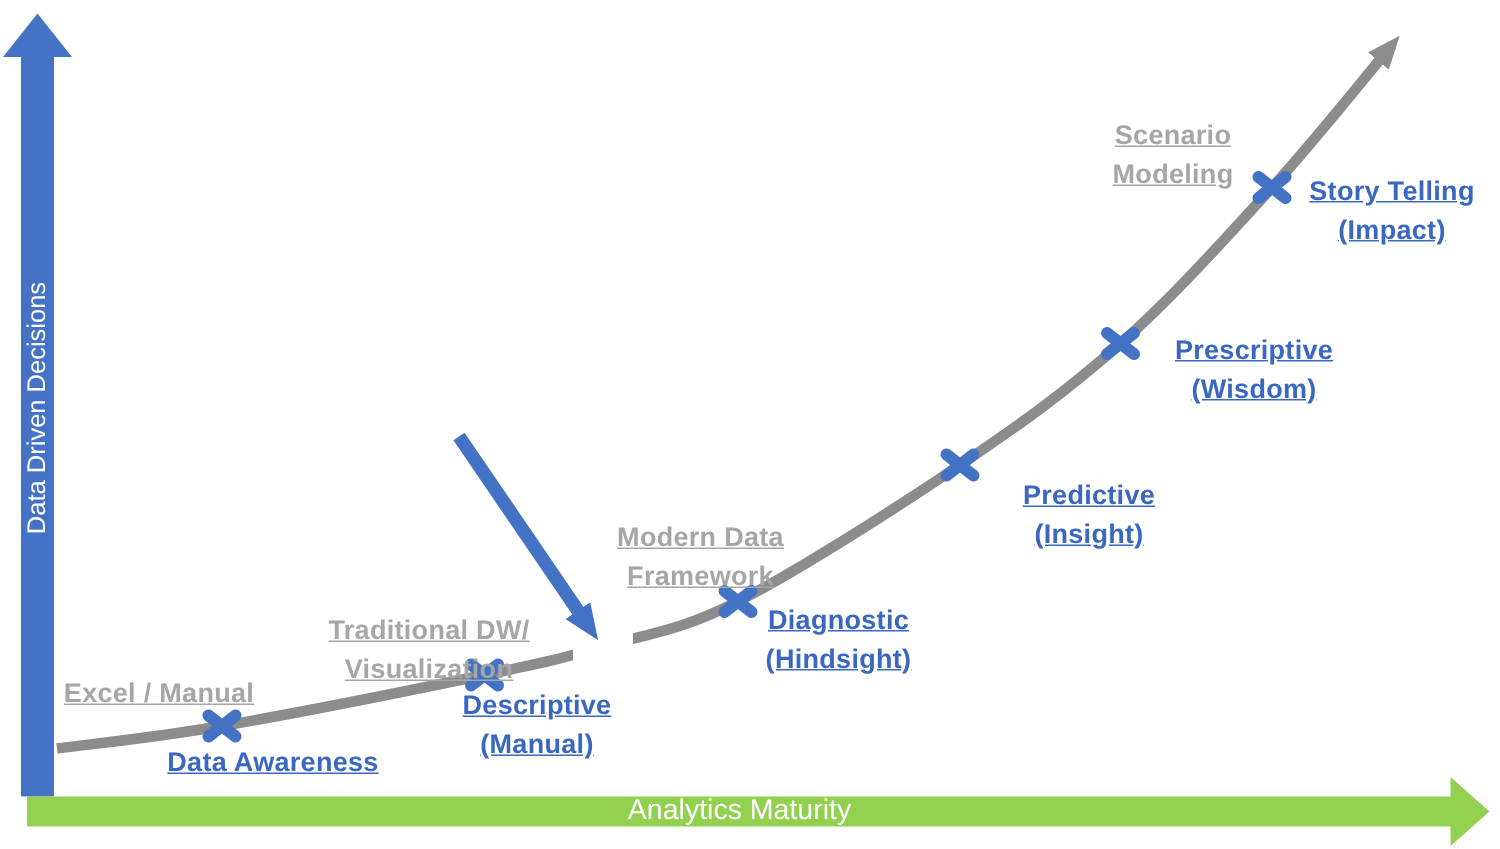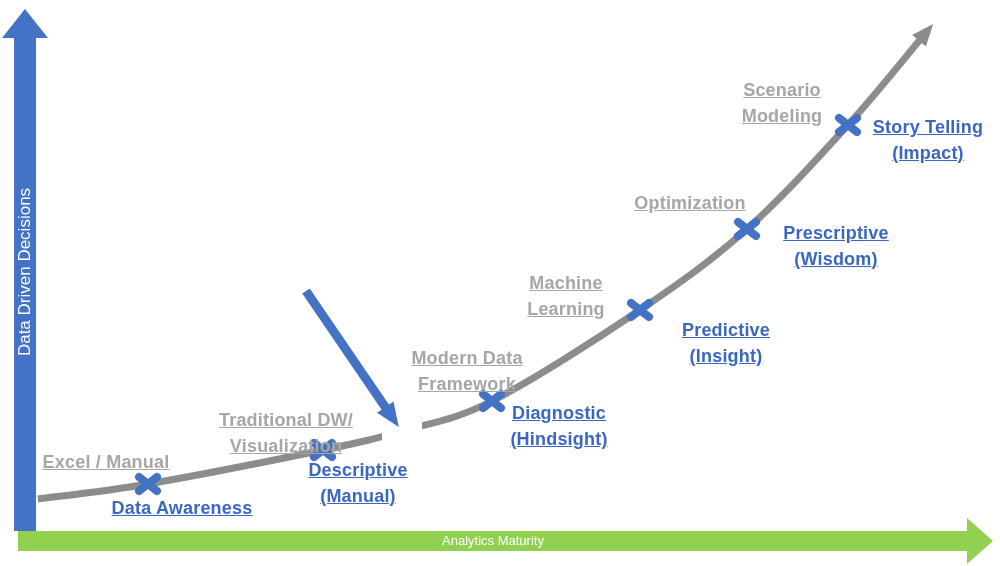--- a/index.html
+++ b/index.html
@@ -9,21 +9,21 @@
   }
   .canvas svg{position:absolute;left:0;top:0;}
   .lbl{
     position:absolute;width:170px;text-align:center;font-weight:bold;font-size:18px;
     line-height:26px;white-space:pre-line;letter-spacing:.2px;text-decoration:underline;
   }
   .lbl.gray{color:#A6A6A6;}
   .lbl.blue{color:#3A67C1;}
   .axis-x-label{
     position:absolute;left:0;top:531px;width:986px;height:20px;line-height:20px;
-    text-align:center;color:#ffffff;font-size:13px;font-weight:normal;
+    text-align:center;color:#ffffff;font-size:19px;font-weight:normal;
   }
   .axis-y-label{
     position:absolute;left:25px;top:272px;color:#ffffff;font-size:17px;font-weight:normal;
     white-space:nowrap;transform:translate(-50%,-50%) rotate(-90deg);
   }
 </style>
 </head>
 <body>
 
 <div class="canvas">
@@ -85,26 +85,23 @@
   <div class="lbl gray" style="left:201px;top:391px;margin-top:16px;">Traditional DW/
 Visualization</div>
   <div class="lbl blue" style="left:273px;top:457px;">Descriptive
 (Manual)</div>
 
   <div class="lbl gray" style="left:382px;top:345px;">Modern Data
 Framework</div>
   <div class="lbl blue" style="left:474px;top:400px;">Diagnostic
 (Hindsight)</div>
 
-  <div class="lbl gray" style="left:481px;top:270px;">Machine
-Learning</div>
   <div class="lbl blue" style="left:641px;top:317px;">Predictive
 (Insight)</div>
 
-  <div class="lbl gray" style="left:605px;top:190px;">Optimization</div>
   <div class="lbl blue" style="left:751px;top:220px;">Prescriptive
 (Wisdom)</div>
 
   <div class="lbl gray" style="left:697px;top:77px;">Scenario
 Modeling</div>
   <div class="lbl blue" style="left:843px;top:114px;">Story Telling
 (Impact)</div>
 
 </div>
 

